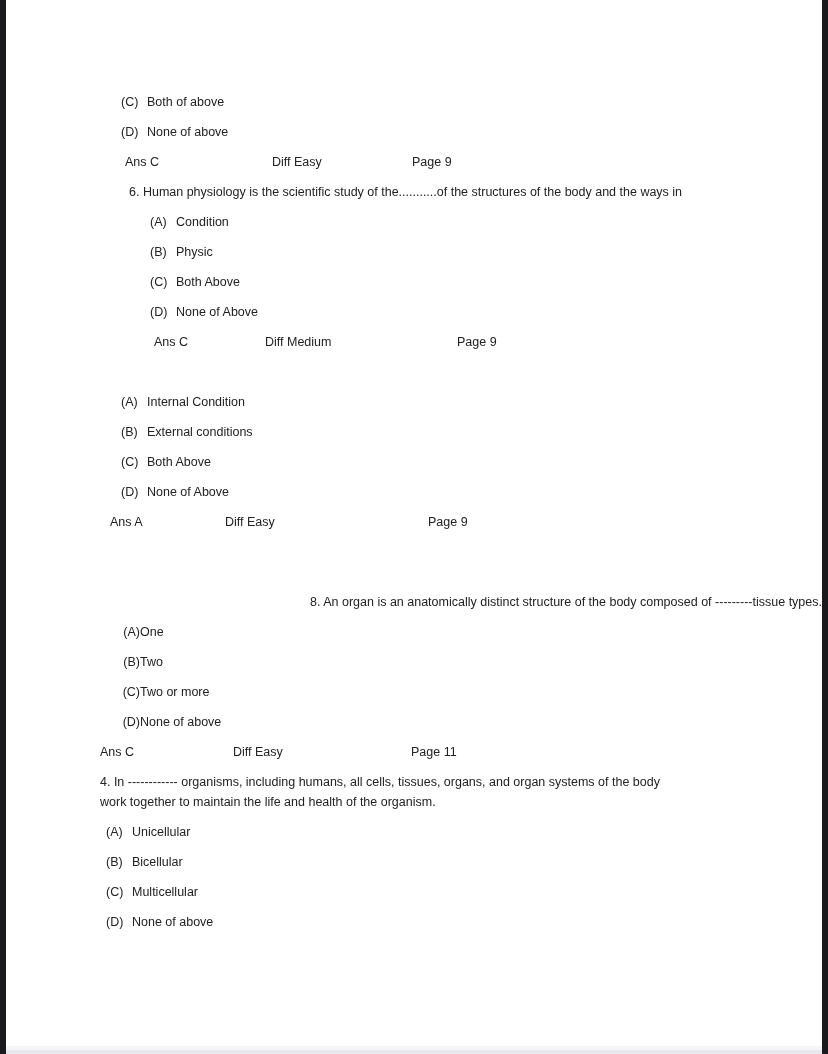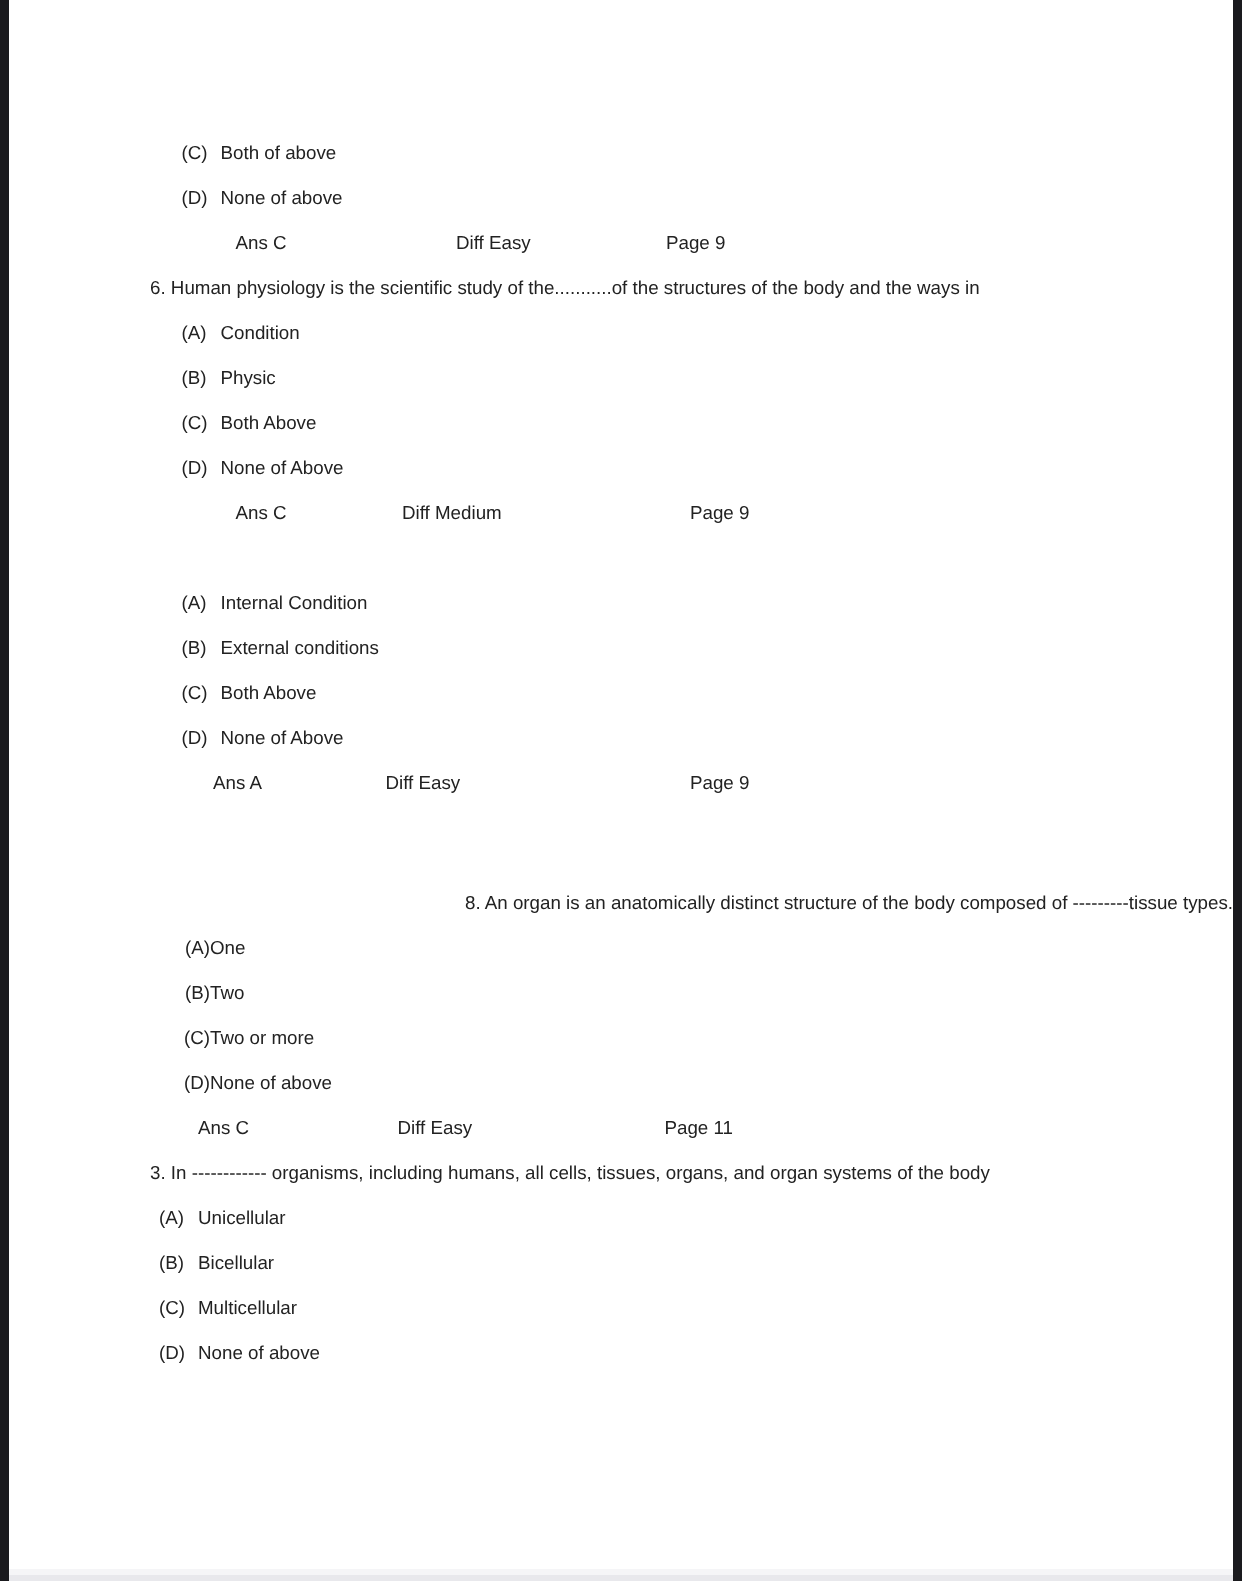--- a/index.html
+++ b/index.html
@@ -43,21 +43,21 @@
   .opt {
     height: 30px;
     display: flex;
     align-items: center;
     white-space: nowrap;
   }
   .opt .lab { display: inline-block; min-width: 26px; }
   .ind-a .opt { padding-left: 121px; }
   .ind-b .opt { padding-left: 114px; }
   .ind-c .opt { padding-left: 106px; }
-  .meta { position: relative; height: 30px; margin-left: 32px; }
+  .meta { position: relative; height: 30px; }
   .meta span {
     position: absolute;
     top: 50%;
     transform: translateY(-50%);
     white-space: nowrap;
   }
 </style>
 </head>
 <body>
 
@@ -75,21 +75,21 @@
       <span class="lab">(D)</span>
       <span>None of above</span>
     </div>
     <div class="meta">
       <span style="left:125px">Ans C</span>
       <span style="left:272px">Diff Easy</span>
       <span style="left:412px">Page 9</span>
     </div>
   </div>
 
-  <div class="block ind-a" style="top: 182px;">
+  <div class="block ind-a" style="top: 182px; padding-left: 29px;">
     <div class="q-para">
       <div class="q-line">6. Human physiology is the scientific study of the...........of the structures of the body and the ways in</div>
     </div>
     <div class="opts">
       <div class="opt">
         <span class="lab">(A)</span>
         <span>Condition</span>
       </div>
       <div class="opt">
         <span class="lab">(B)</span>
@@ -161,21 +161,22 @@
       <div class="meta">
         <span style="left:100px">Ans C</span>
         <span style="left:233px">Diff Easy</span>
         <span style="left:411px">Page 11</span>
       </div>
     </div>
   </div>
 
   <div class="block ind-c" style="top: 772px;">
     <div class="q-para">
-      <div class="q-line">3. In ------------ organisms, including humans, all cells, tissues, organs, and organ systems of the body</div>
+      <div class="q-line">4. In ------------ organisms, including humans, all cells, tissues, organs, and organ systems of the body</div>
+      <div class="q-line">work together to maintain the life and health of the organism.</div>
     </div>
     <div class="opts">
       <div class="opt">
         <span class="lab">(A)</span>
         <span>Unicellular</span>
       </div>
       <div class="opt">
         <span class="lab">(B)</span>
         <span>Bicellular</span>
       </div>

